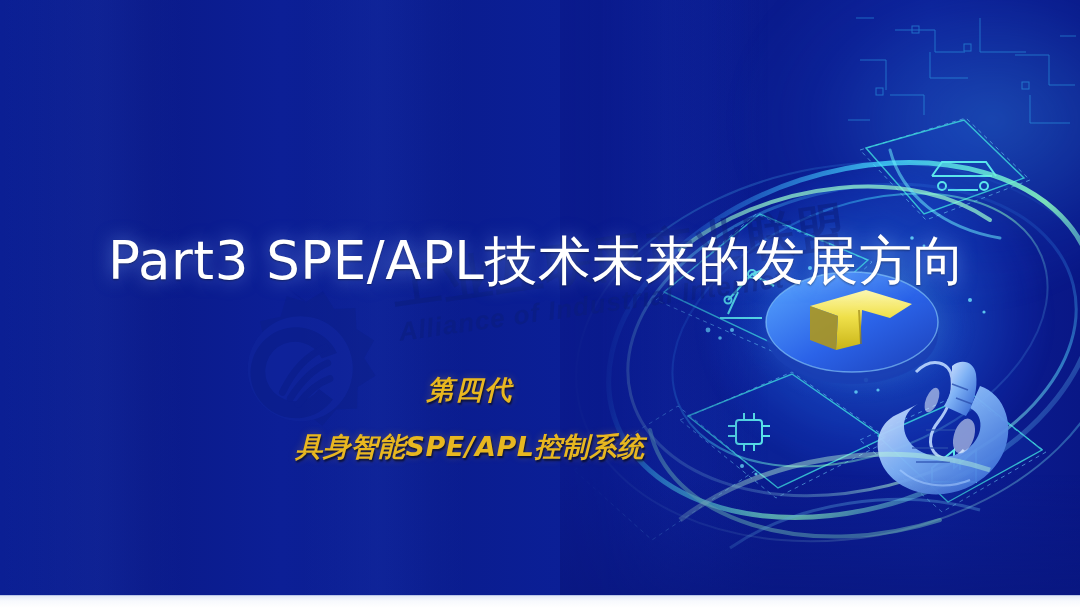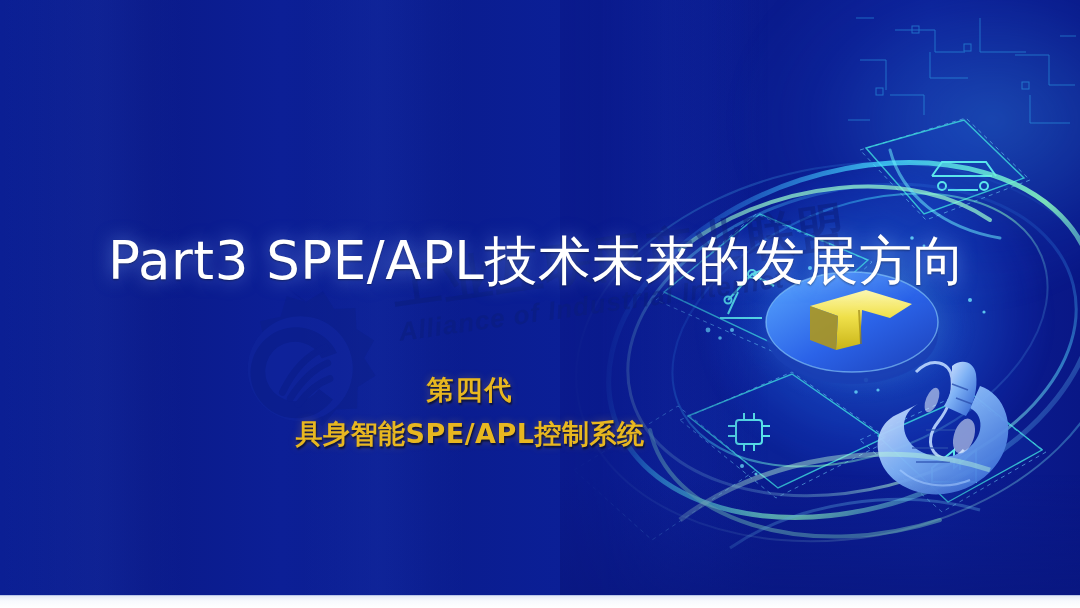--- a/index.html
+++ b/index.html
@@ -59,23 +59,24 @@
     text-shadow:0 0 18px rgba(150,190,255,.55),0 1px 2px rgba(0,0,0,.45);
     font-family:"DejaVu Sans","Liberation Sans",sans-serif;
   }
 
   
   .sub{position:absolute;left:0;top:372px;width:940px;text-align:center;}
   .sub-l1,.sub-l2{
     color:#e8b720;font-weight:bold;white-space:nowrap;
     font-family:"DejaVu Sans","Liberation Sans",sans-serif;
     text-shadow:1px 2px 2px rgba(0,0,0,.62),0 0 9px rgba(255,190,40,.28);
+    font-style:italic;
   }
   .sub-l1{font-size:27px;letter-spacing:2px;}
-  .sub-l2{font-size:27px;letter-spacing:.5px;margin-top:8px;}
+  .sub-l2{font-size:27px;letter-spacing:.5px;margin-top:21px;}
 
   
   .footer-strip{
     position:absolute;left:0;bottom:0;width:1080px;height:13px;
     background:linear-gradient(180deg,#dfe6f6 0%,#f7f9fd 45%,#ffffff 100%);
   }
   .footer-strip .edge{position:absolute;left:0;top:0;width:100%;height:1px;background:#b9c6e8;}
 </style>
 </head>
 <body>

